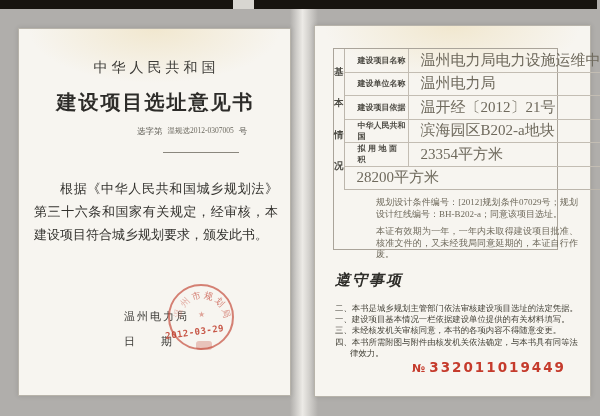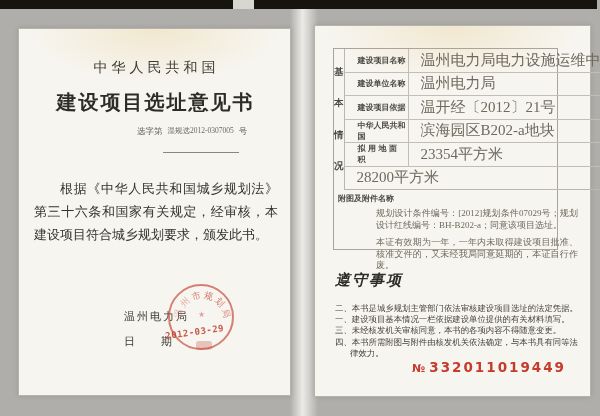--- a/index.html
+++ b/index.html
@@ -145,21 +145,20 @@
           <div class="rp-row">
             <div class="rp-row-label spread">拟用地面积</div>
             <div class="rp-row-value">23354平方米</div>
           </div>
           <div class="rp-row">
             <div class="rp-row-value">28200平方米</div>
           </div>
         </div>
       </div>
       <div class="rp-attach">
-        <div class="rp-attach-label">附图及附件名称</div>
         <div class="rp-attach-paras">
           <p>规划设计条件编号：[2012]规划条件07029号；规划设计红线编号：BH-B202-a；同意该项目选址。</p>
           <p>本证有效期为一年，一年内未取得建设项目批准、核准文件的，又未经我局同意延期的，本证自行作废。</p>
         </div>
       </div>
     </div>
 
     <div class="rp-notice-title">遵守事项</div>
     <div class="rp-notice">
       <div>二、本书是城乡规划主管部门依法审核建设项目选址的法定凭据。</div>

